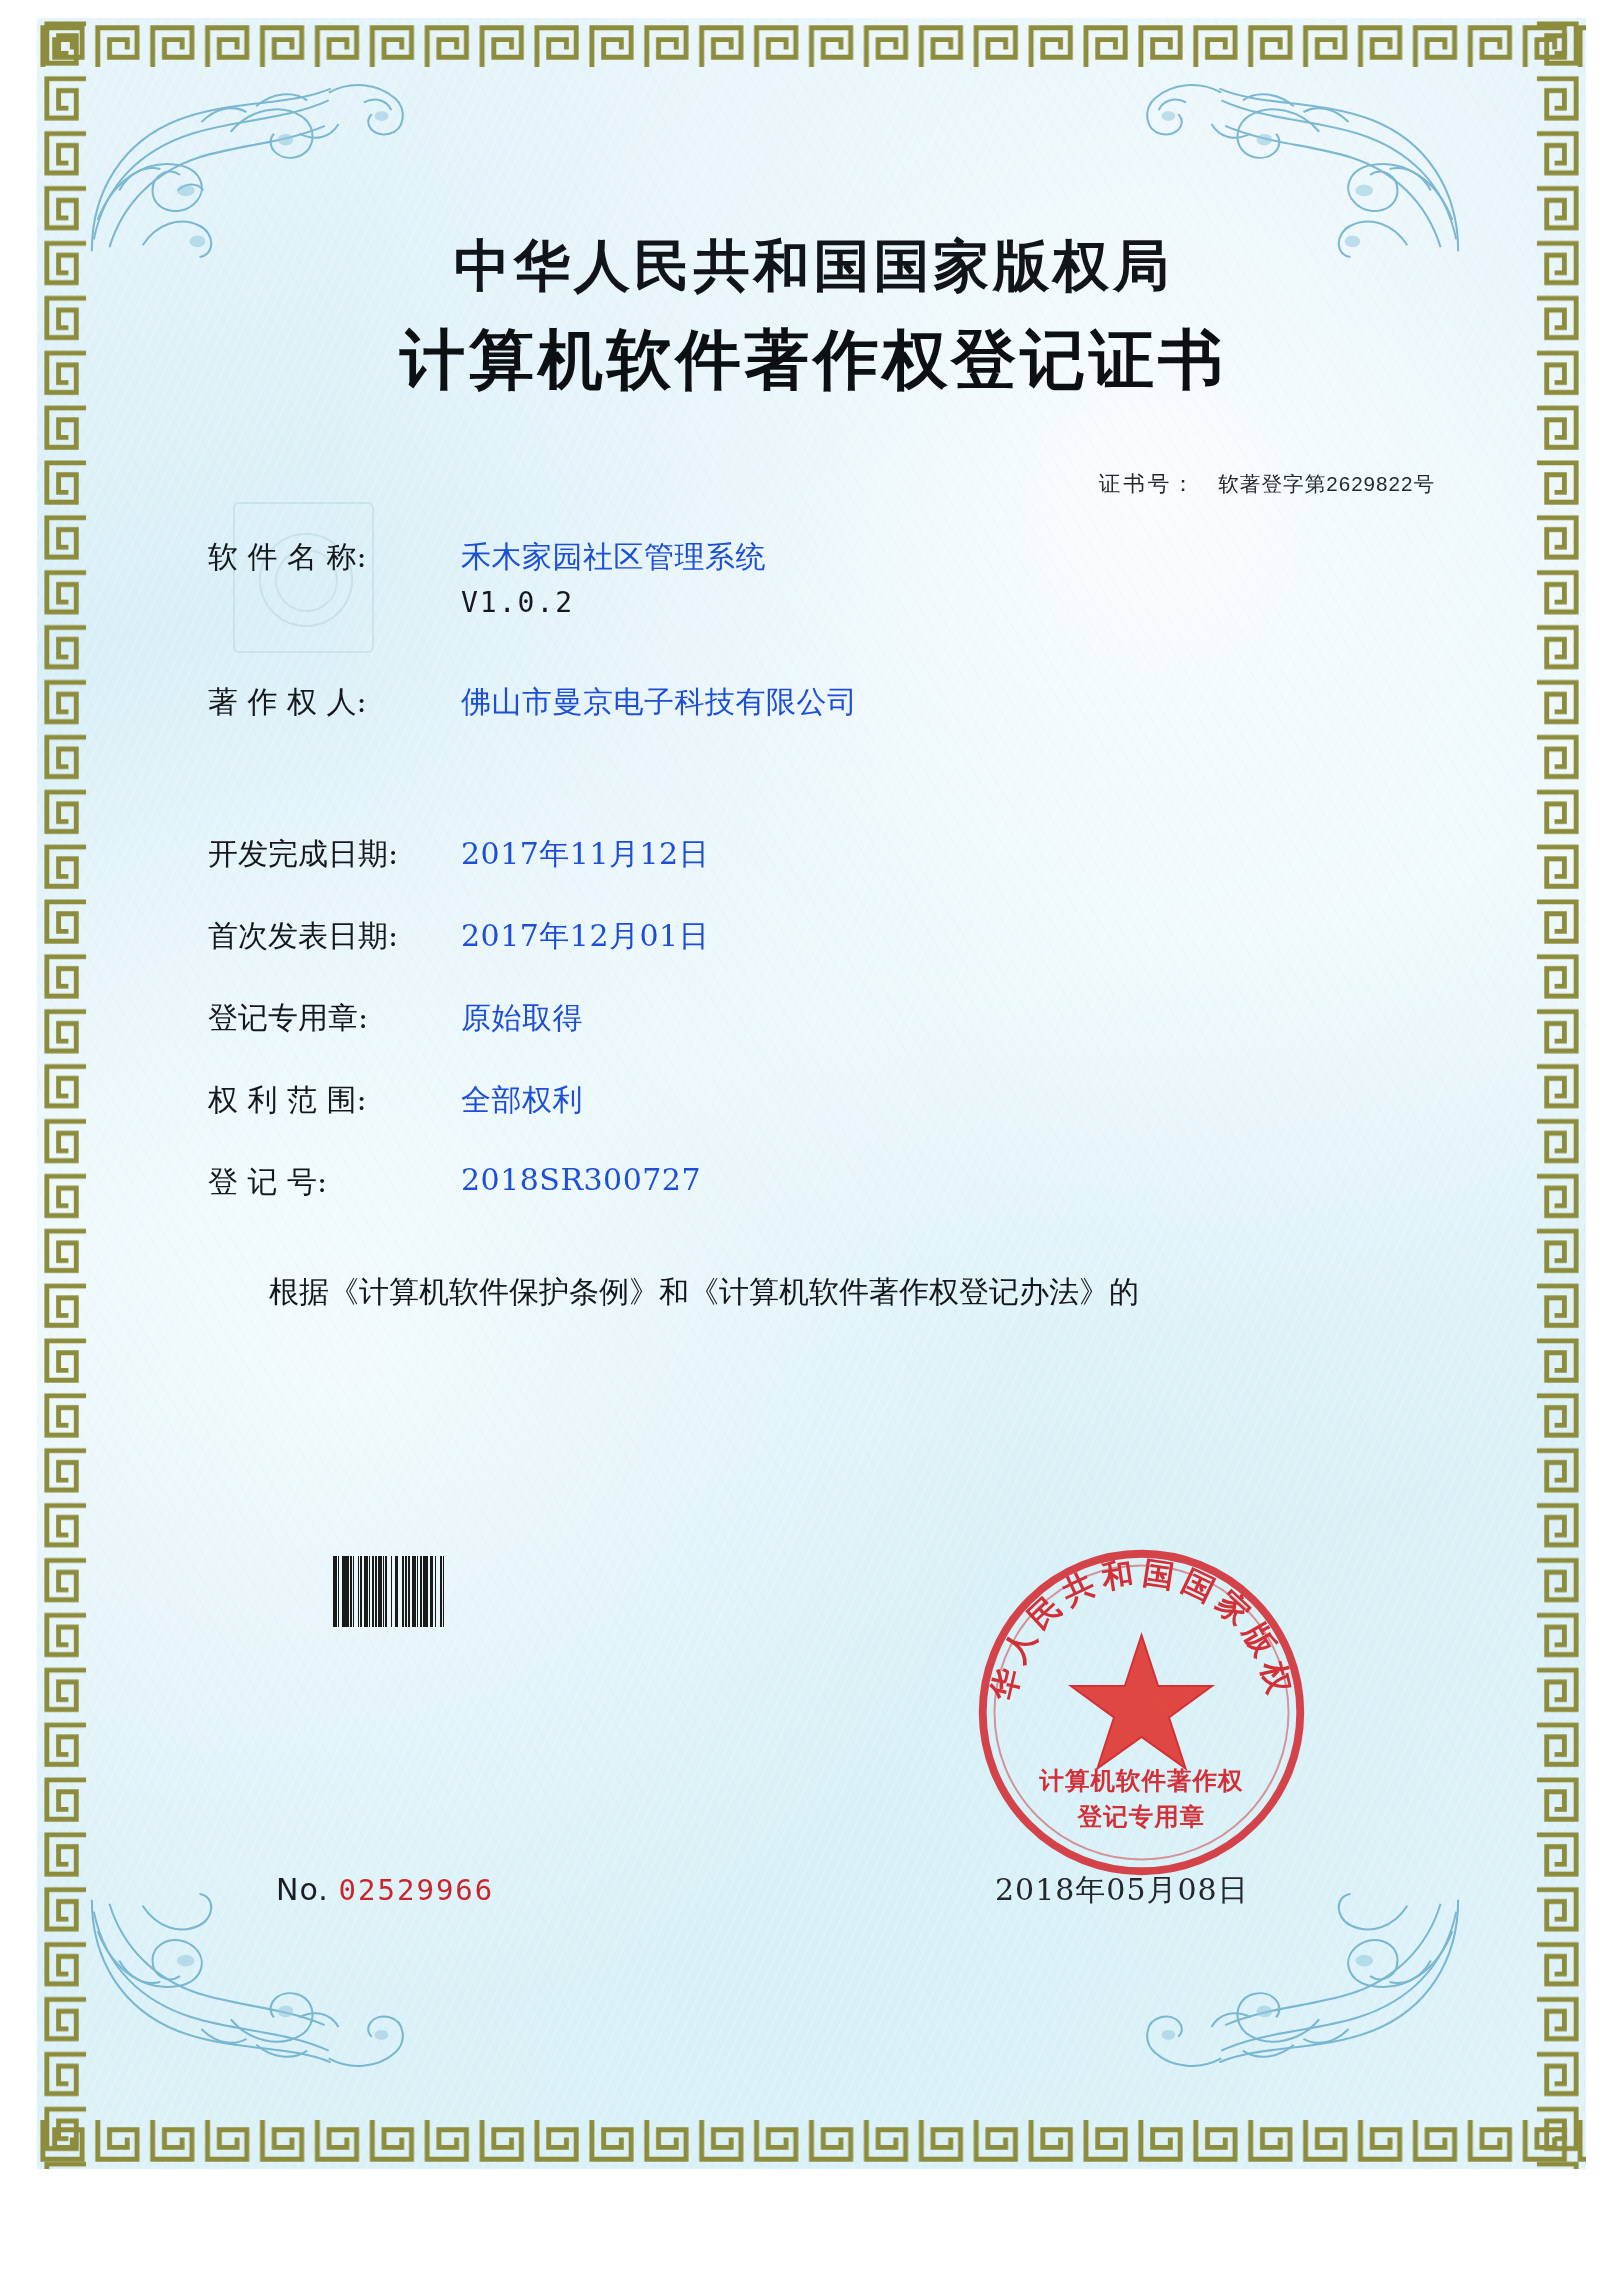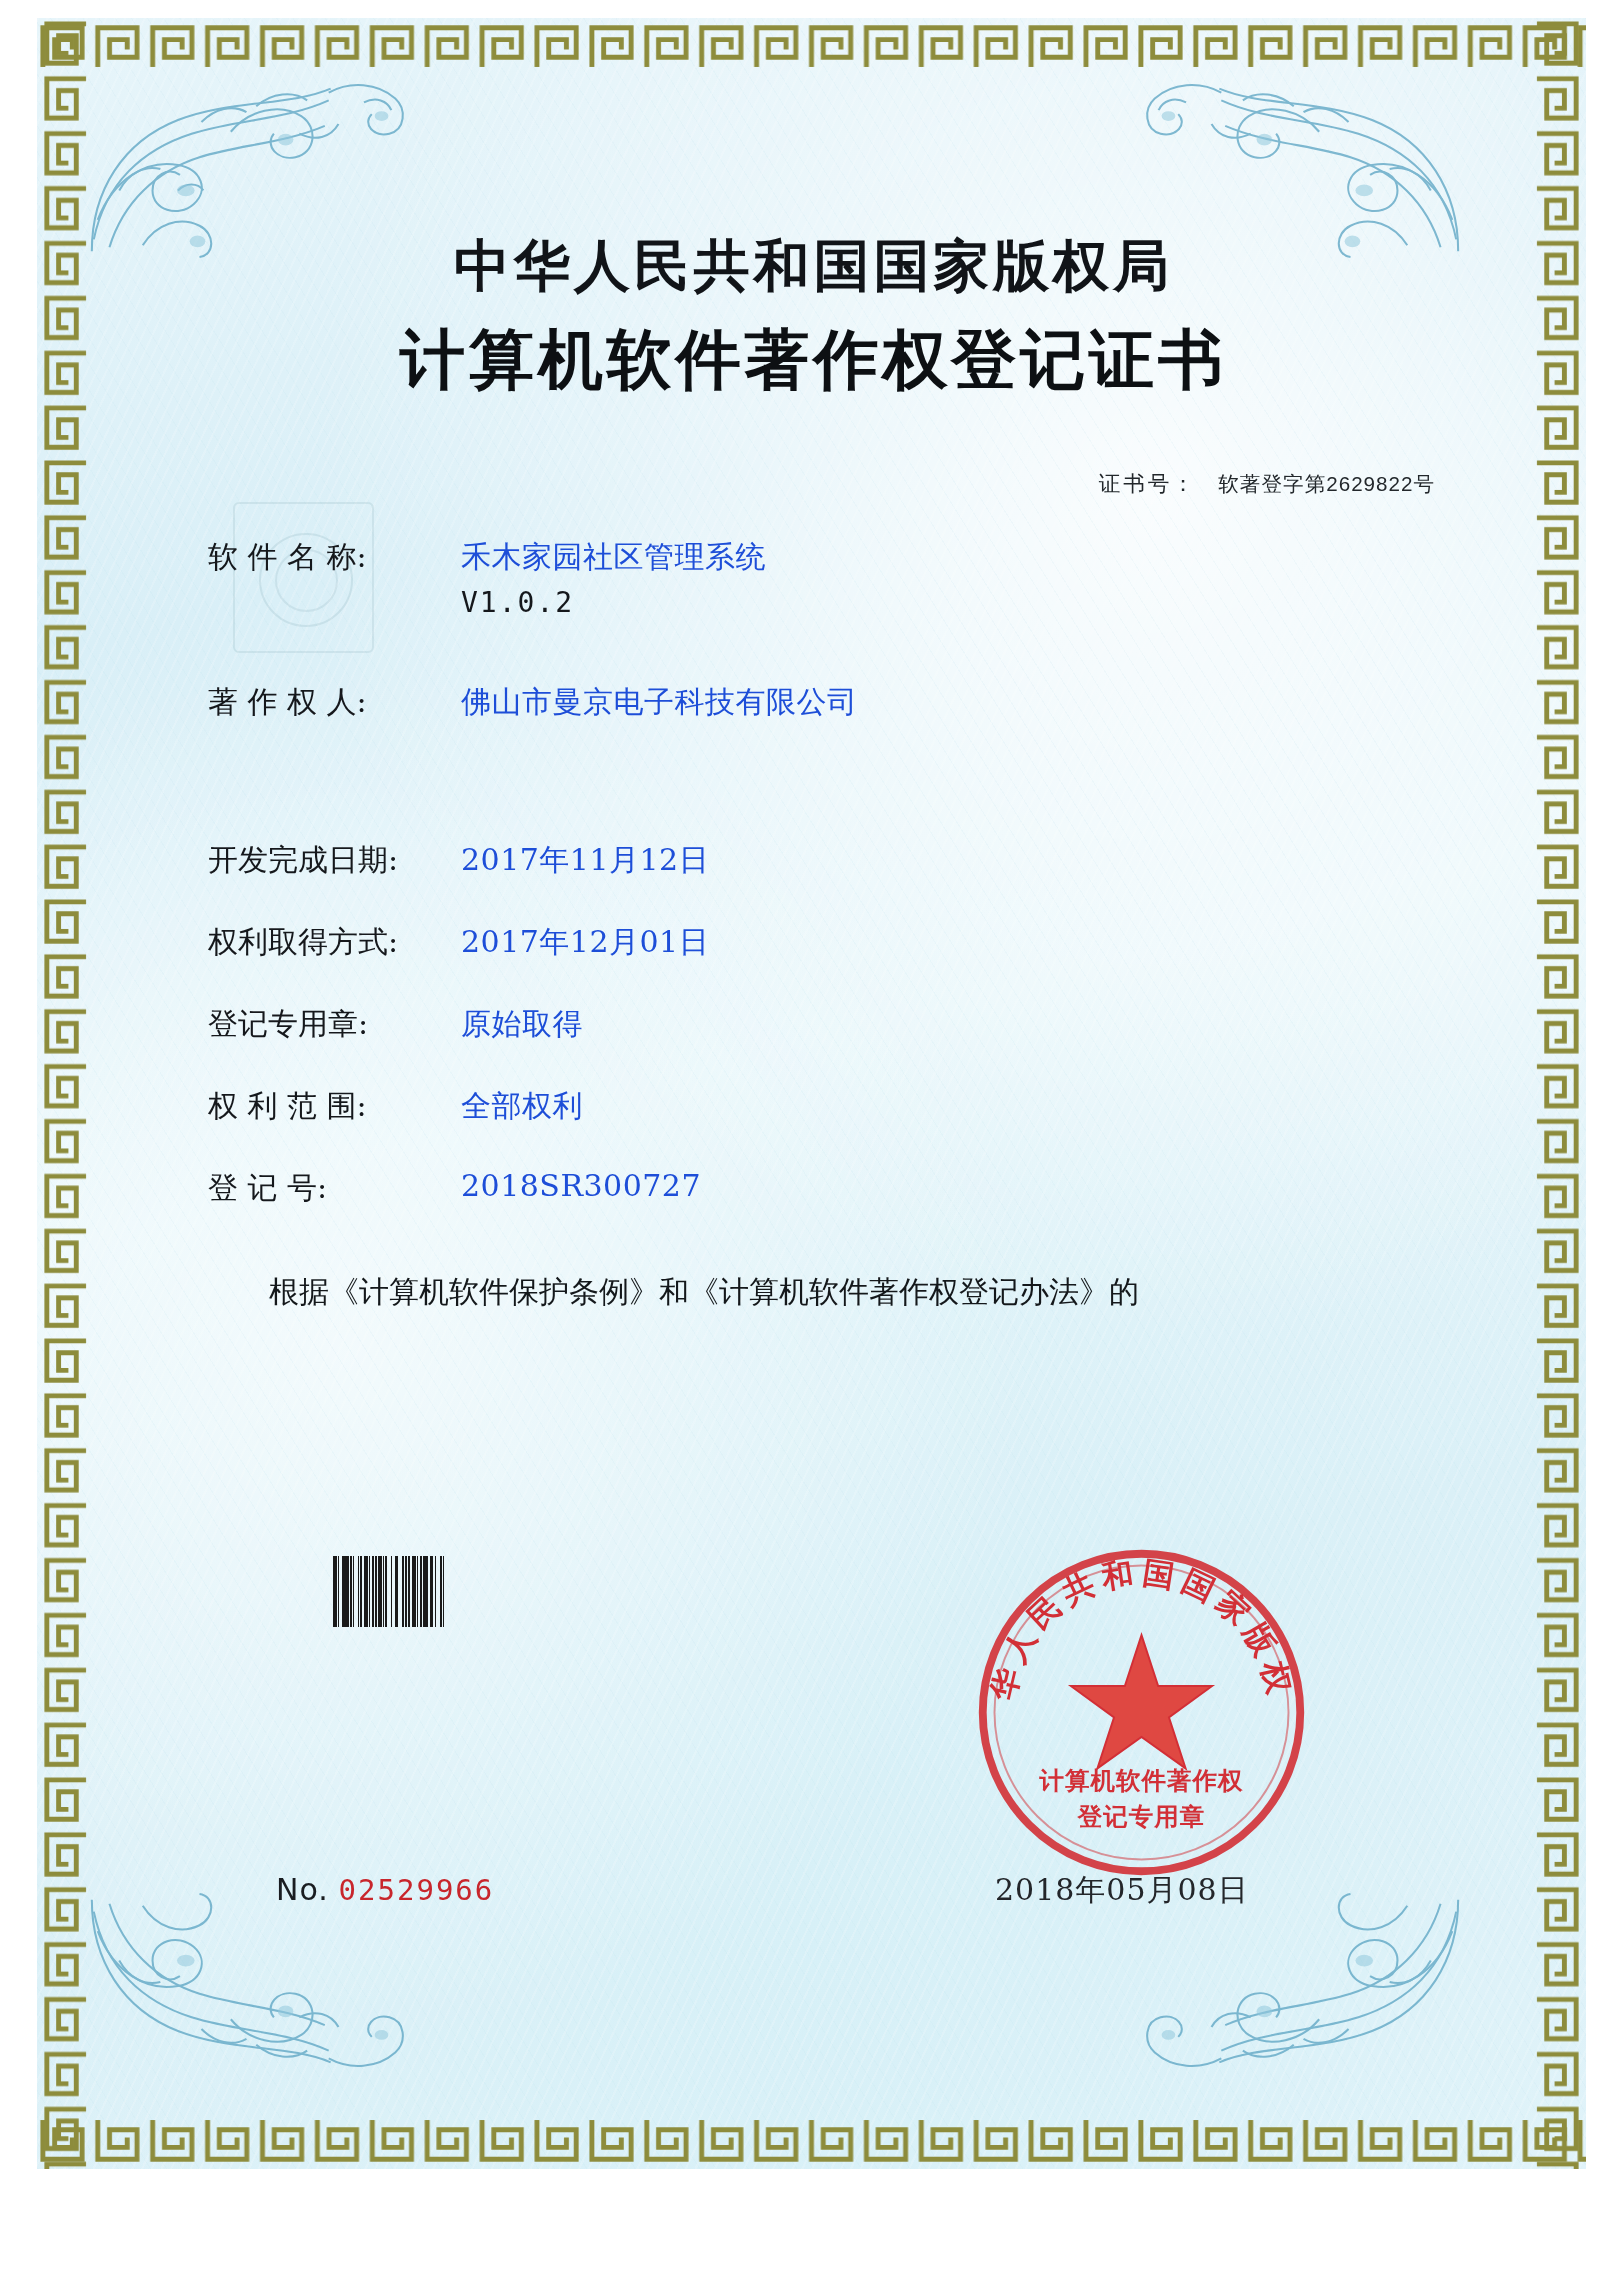--- a/index.html
+++ b/index.html
@@ -160,21 +160,21 @@
   .fields {
     position: absolute;
     left: 208px;
     top: 537px;
     width: 1225px;
     z-index: 5;
   }
   .row {
     display: flex;
     align-items: flex-start;
-    margin-bottom: 15px;
+    margin-bottom: 9px;
   }
   .row .label {
     font-family: "DejaVu Serif", serif;
     font-size: 30px;
     color: #15181c;
     width: 253px;
     flex: 0 0 253px;
     letter-spacing: 0px;
     white-space: nowrap;
   }
@@ -464,21 +464,21 @@
     </div>
 
     <div class="gap-big"></div>
 
     <div class="row row-meta">
       <div class="label">开发完成日期:</div>
       <div class="value">2017年11月12日</div>
     </div>
 
     <div class="row row-meta">
-      <div class="label">权利取得方式:</div>
+      <div class="label">首次发表日期:</div>
       <div class="value">2017年12月01日</div>
     </div>
 
     <div class="row row-meta">
       <div class="label">登记专用章:</div>
       <div class="value">原始取得</div>
     </div>
 
     <div class="row row-meta">
       <div class="label">权 利 范 围:</div>

